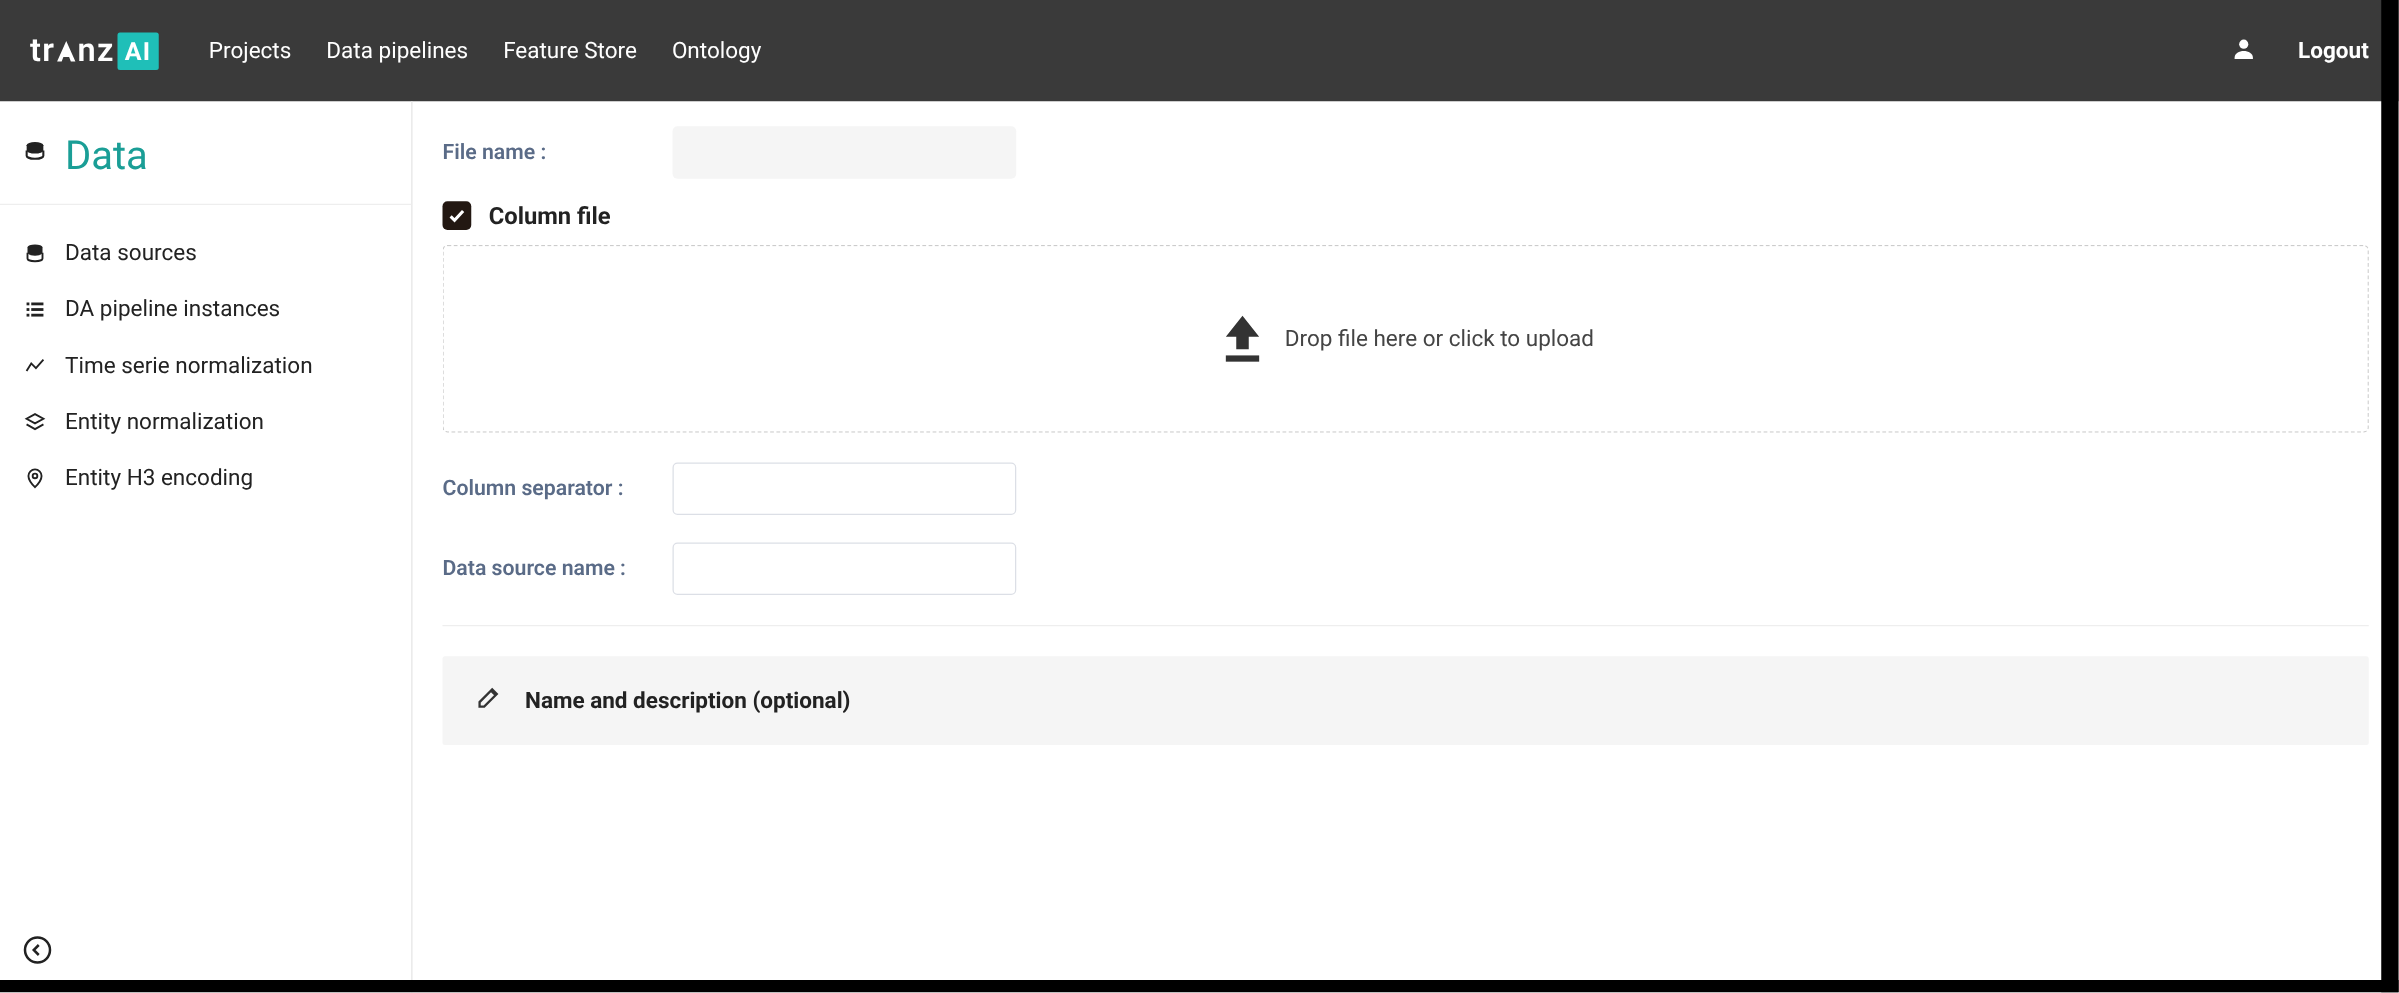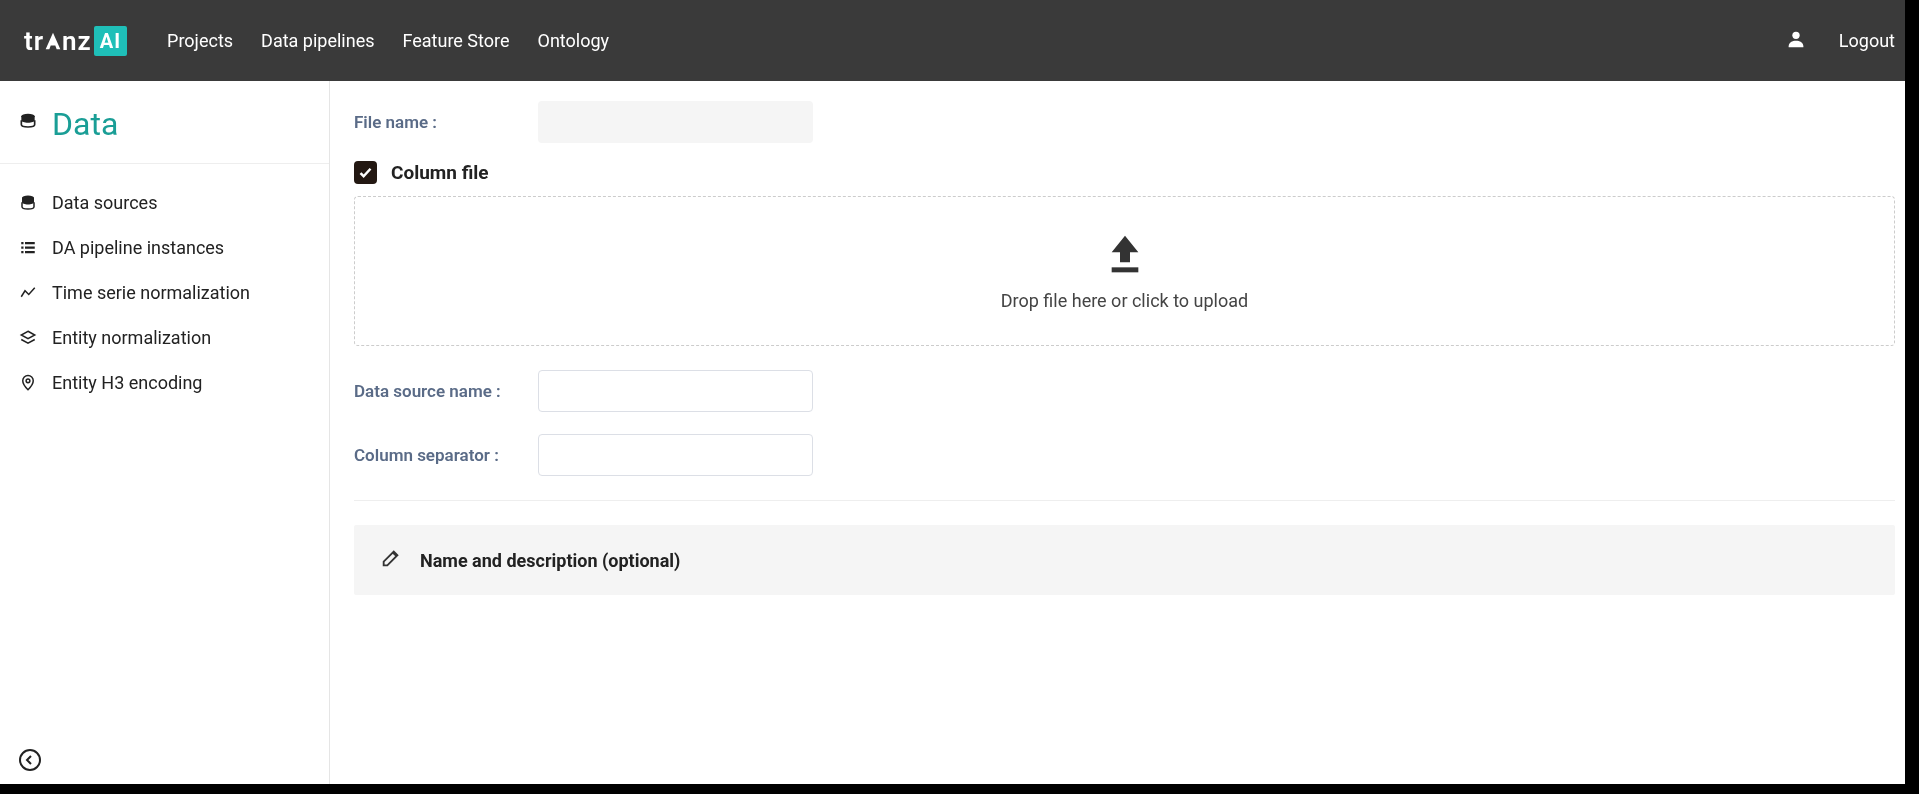--- a/index.html
+++ b/index.html
@@ -55,20 +55,21 @@
   .topbar-right {
     margin-left: auto;
     display: flex;
     align-items: center;
     gap: 32px;
   }
   .logout-link {
     color: #fff;
     font-size: 18px;
     cursor: pointer;
+    font-weight: bold;
   }
 
   
   .layout {
     display: flex;
     height: calc(794px - 81px);
   }
 
   
   .sidebar {
@@ -166,21 +167,21 @@
   .note {
     color: #777;
     font-size: 15px;
     margin-bottom: 10px;
   }
   .dropzone {
     border: 1px dashed #ccc;
     border-radius: 4px;
     height: 150px;
     display: flex;
-    flex-direction: column;
+    flex-direction: row;
     align-items: center;
     justify-content: center;
     gap: 14px;
     cursor: pointer;
     margin-bottom: 24px;
   }
   .dropzone .upload-icon svg { display:block; }
   .dropzone .dz-text {
     color: #444;
     font-size: 18px;
@@ -351,26 +352,26 @@
       <span class="upload-icon">
         <svg width="40" height="44" viewBox="0 0 24 26" fill="#333">
           <path d="M12 2 L20 12 H15 V18 H9 V12 H4 Z"></path>
           <rect x="4" y="21" width="16" height="3"></rect>
         </svg>
       </span>
       <span class="dz-text">Drop file here or click to upload</span>
     </div>
 
     <div class="form-row">
+      <label class="form-label">Column separator :</label>
+      <input class="form-input" type="text" value="" style="">
+    </div>
+
+    <div class="form-row">
       <label class="form-label">Data source name :</label>
-      <input class="form-input" type="text" value="" style="">
-    </div>
-
-    <div class="form-row">
-      <label class="form-label">Column separator :</label>
       <input class="form-input" type="text" value="" style="">
     </div>
 
     <hr class="hr">
 
     <div class="collapsed-section">
       <span>
         <svg width="22" height="22" viewBox="0 0 24 24" fill="none" stroke="#333" stroke-width="2">
           <path d="M4 20h4L19 9l-4-4L4 16v4z"></path>
           <path d="M14 6l4 4"></path>

